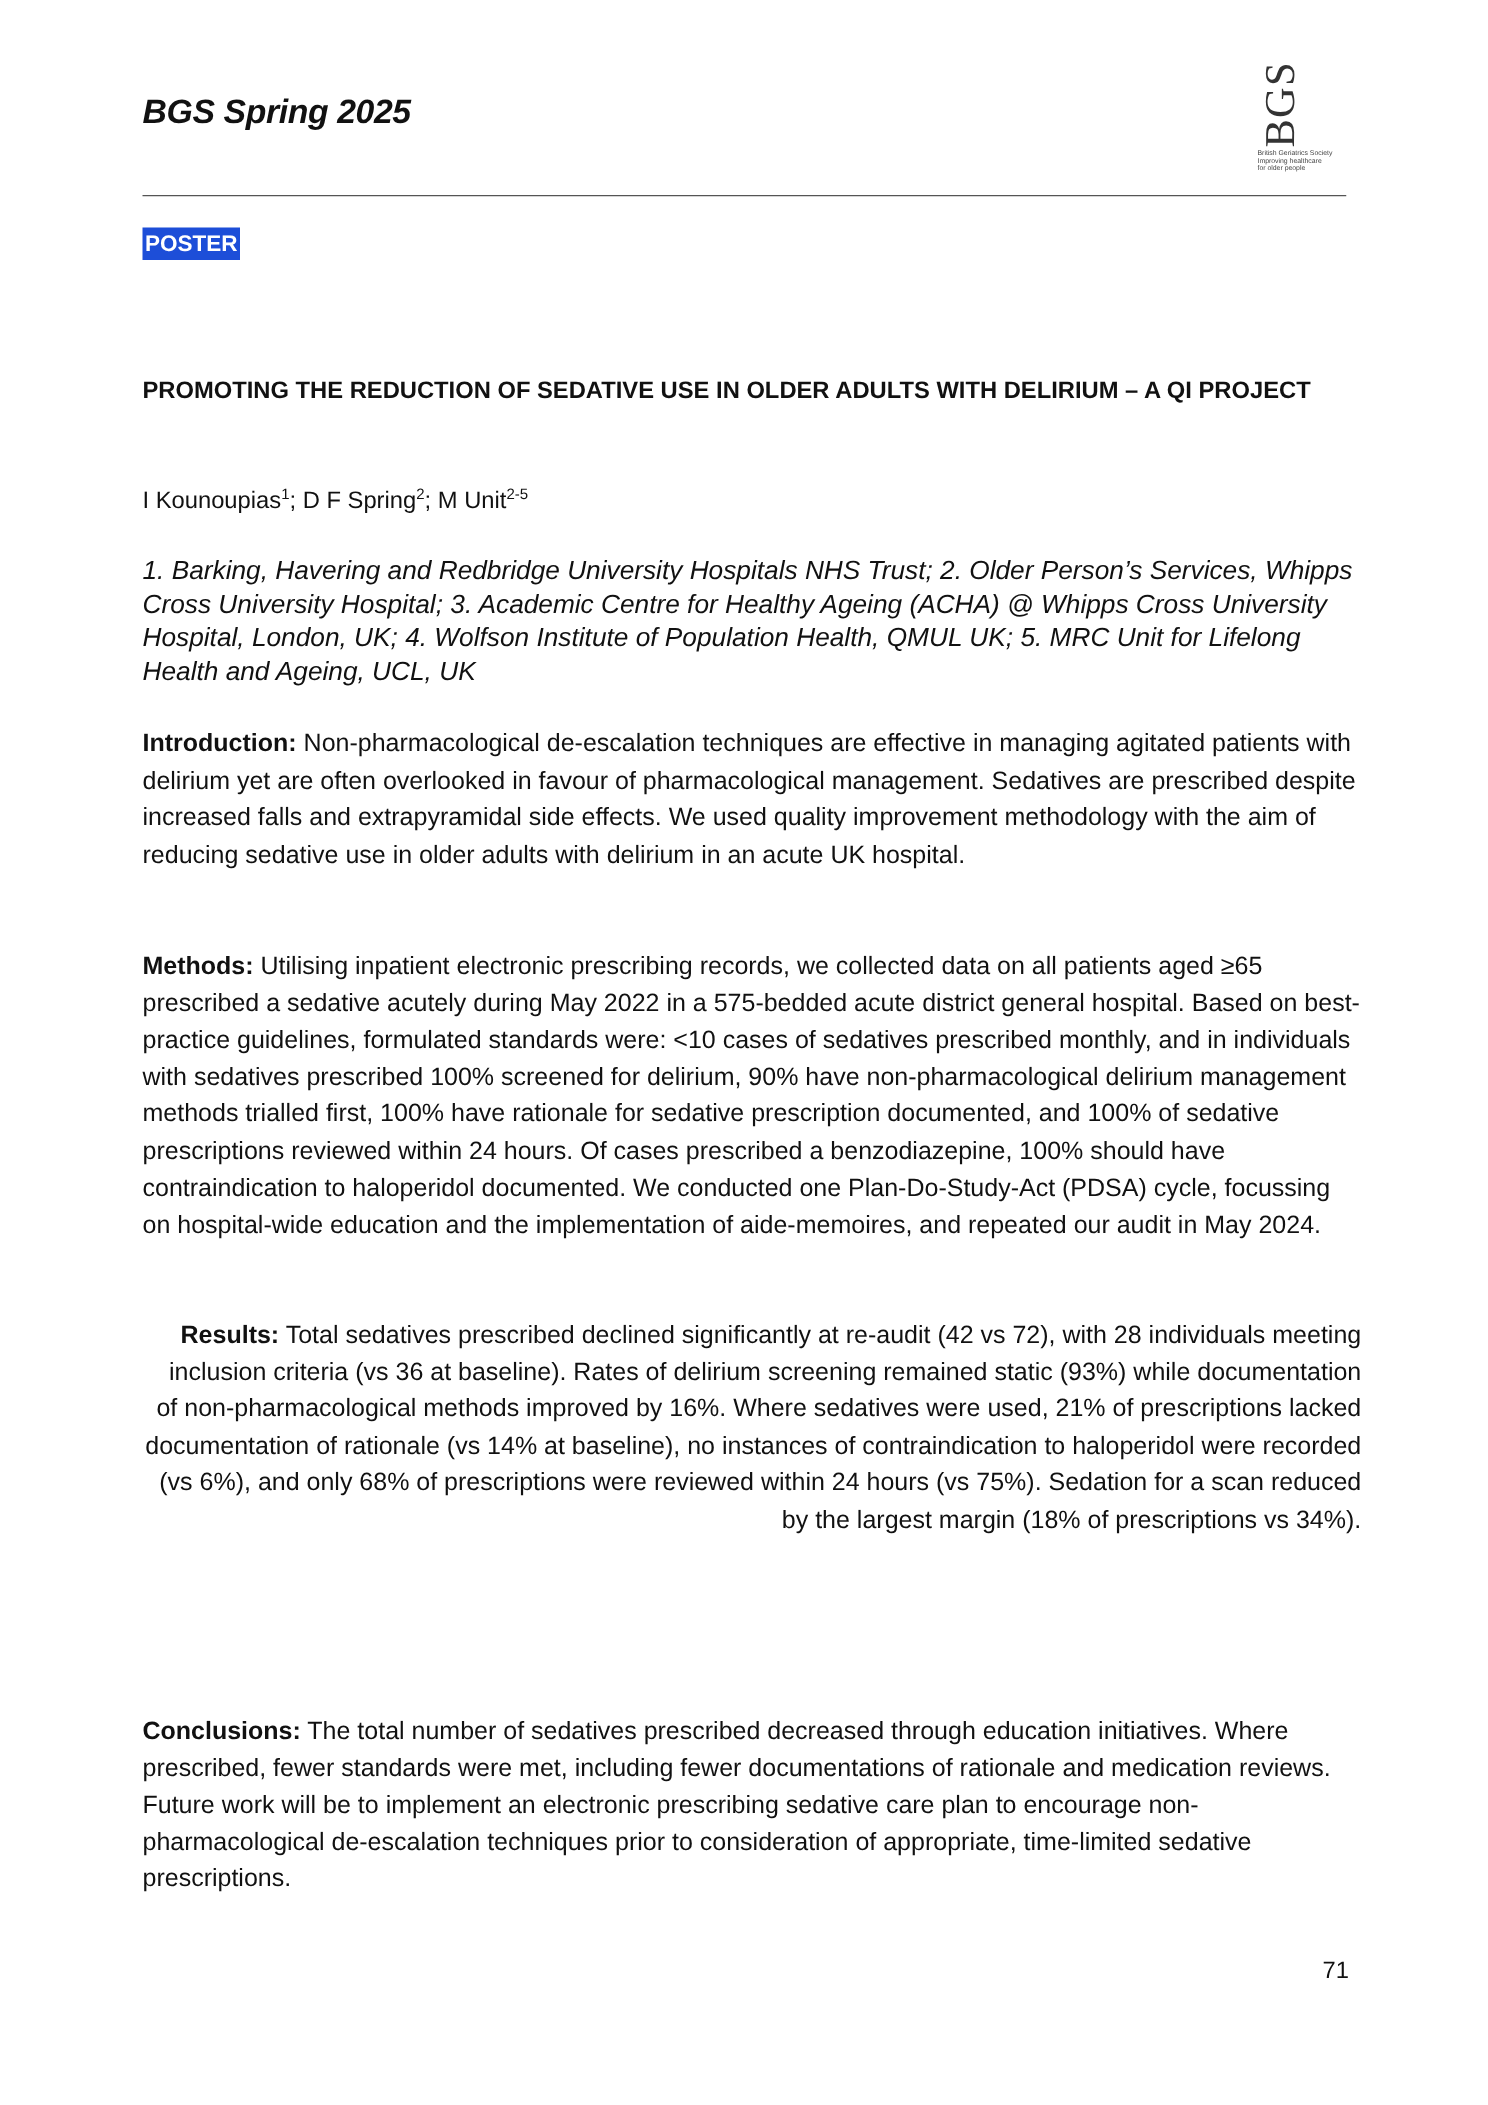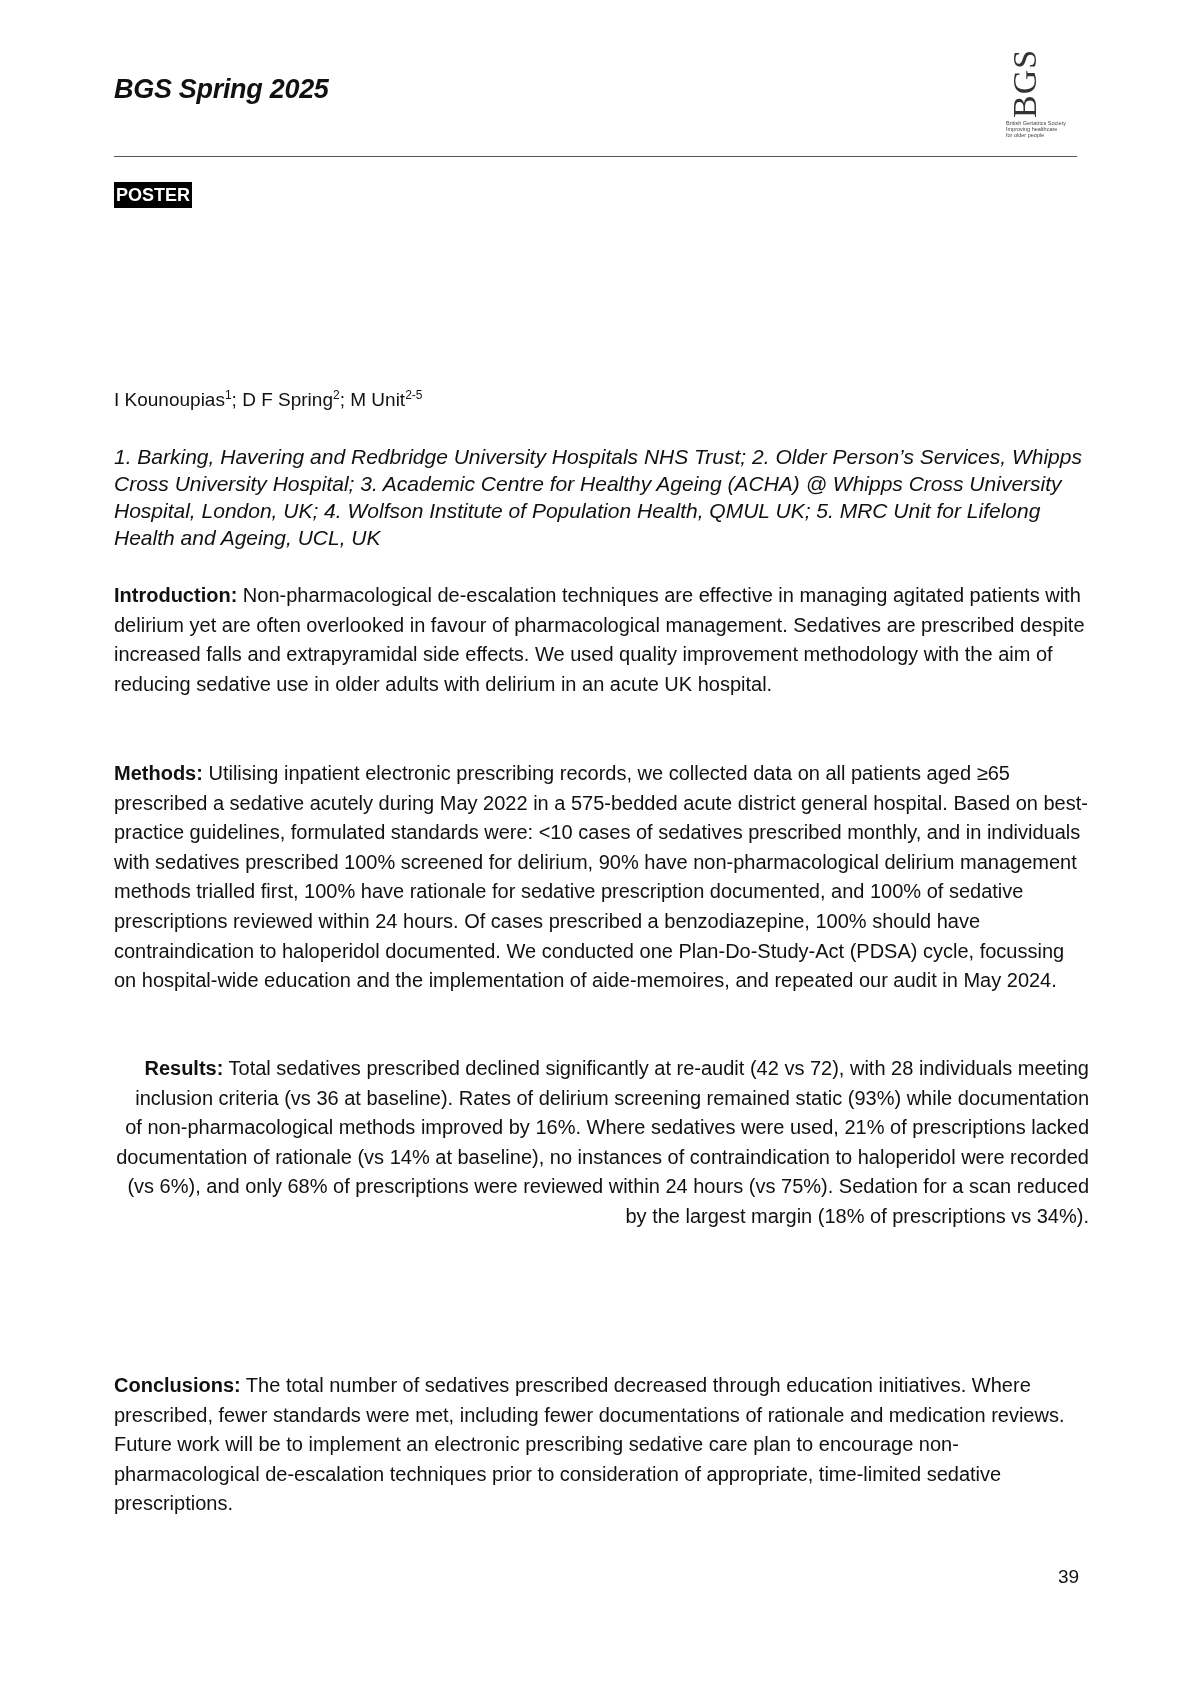--- a/index.html
+++ b/index.html
@@ -60,21 +60,21 @@
       position: absolute;
       left: 114px;
       top: 156px;
       width: 963px;
       border-top: 1px solid #555;
     }
     .badge {
       position: absolute;
       left: 114px;
       top: 182px;
-      background: #000000;
+      background: #1d4ed8;
       color: #ffffff;
       font-weight: bold;
       font-size: 18px;
       padding: 2px 2px;
       line-height: 22px;
     }
     .abstract-id {
       position: absolute;
       left: 112px;
       top: 240px;
@@ -139,20 +139,21 @@
       <div>Improving healthcare</div>
       <div>for older people</div>
     </div>
   </div>
 
   <div class="rule"></div>
 
   <div class="badge">POSTER</div>
 
 
+  <div class="title">PROMOTING THE REDUCTION OF SEDATIVE USE IN OLDER ADULTS WITH DELIRIUM – A QI PROJECT</div>
 
   <div class="authors">
     <span>I Kounoupias</span><sup>1</sup><span>; </span><span>D F Spring</span><sup>2</sup><span>; </span><span>M Unit</span><sup>2-5</sup>
   </div>
 
   <div class="affiliations">1. Barking, Havering and Redbridge University Hospitals NHS Trust; 2. Older Person’s Services, Whipps Cross University Hospital; 3. Academic Centre for Healthy Ageing (ACHA) @ Whipps Cross University Hospital, London, UK; 4. Wolfson Institute of Population Health, QMUL UK; 5. MRC Unit for Lifelong Health and Ageing, UCL, UK</div>
 
   <div class="section" id="sec-intro">
     <span class="label">Introduction:</span><span> Non-pharmacological de-escalation techniques are effective in managing agitated patients with delirium yet are often overlooked in favour of pharmacological management. Sedatives are prescribed despite increased falls and extrapyramidal side effects. We used quality improvement methodology with the aim of reducing sedative use in older adults with delirium in an acute UK hospital.</span>
   </div>
@@ -162,14 +163,14 @@
   </div>
 
   <div class="section" id="sec-results">
     <span class="label">Results:</span><span> Total sedatives prescribed declined significantly at re-audit (42 vs 72), with 28 individuals meeting inclusion criteria (vs 36 at baseline). Rates of delirium screening remained static (93%) while documentation of non-pharmacological methods improved by 16%. Where sedatives were used, 21% of prescriptions lacked documentation of rationale (vs 14% at baseline), no instances of contraindication to haloperidol were recorded (vs 6%), and only 68% of prescriptions were reviewed within 24 hours (vs 75%). Sedation for a scan reduced by the largest margin (18% of prescriptions vs 34%).</span>
   </div>
 
   <div class="section" id="sec-conclusions">
     <span class="label">Conclusions:</span><span> The total number of sedatives prescribed decreased through education initiatives. Where prescribed, fewer standards were met, including fewer documentations of rationale and medication reviews. Future work will be to implement an electronic prescribing sedative care plan to encourage non-pharmacological de-escalation techniques prior to consideration of appropriate, time-limited sedative prescriptions.</span>
   </div>
 
-  <div class="page-number">39</div>
+  <div class="page-number">71</div>
 </div>
 
 </body></html>

